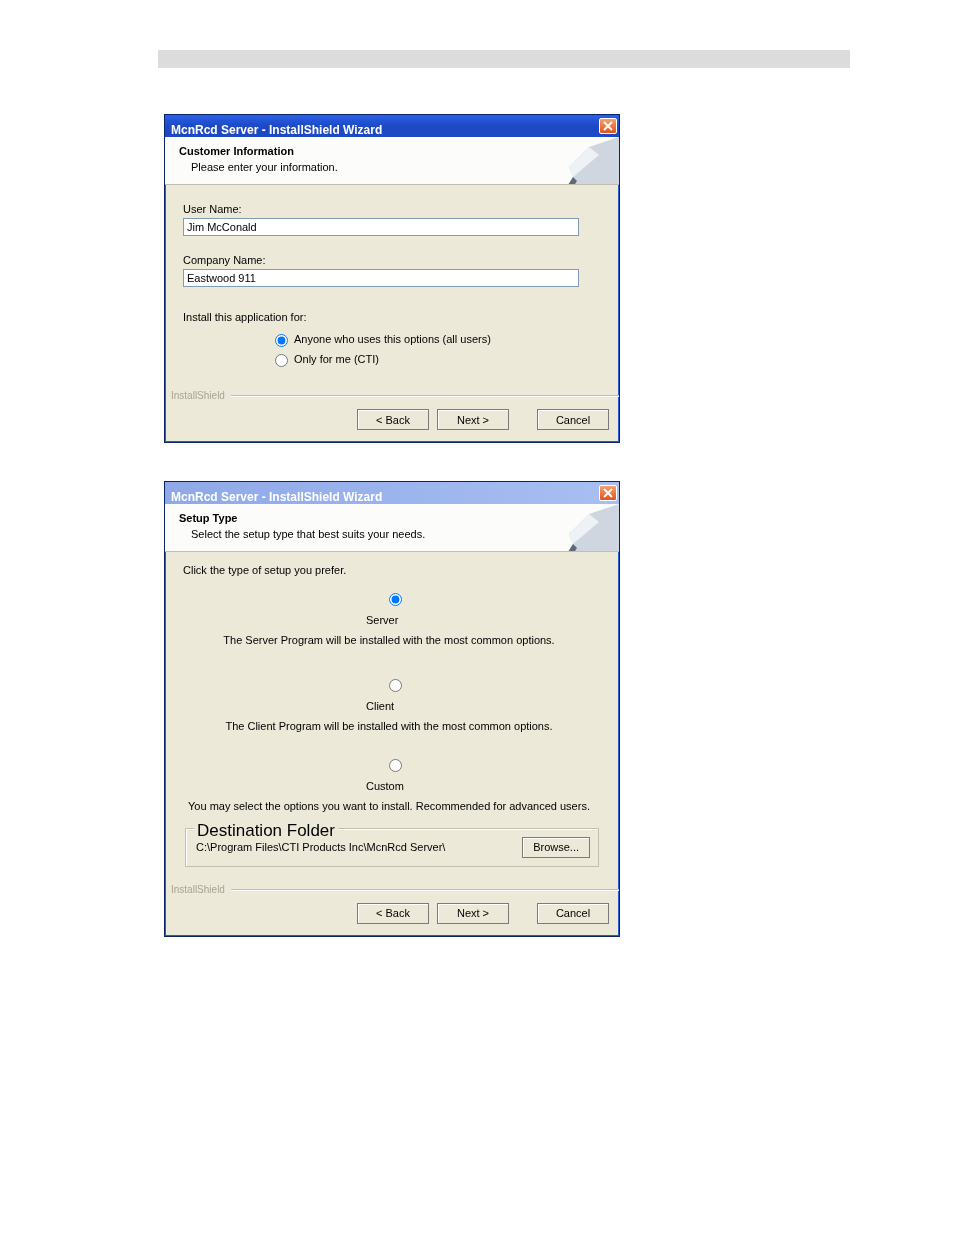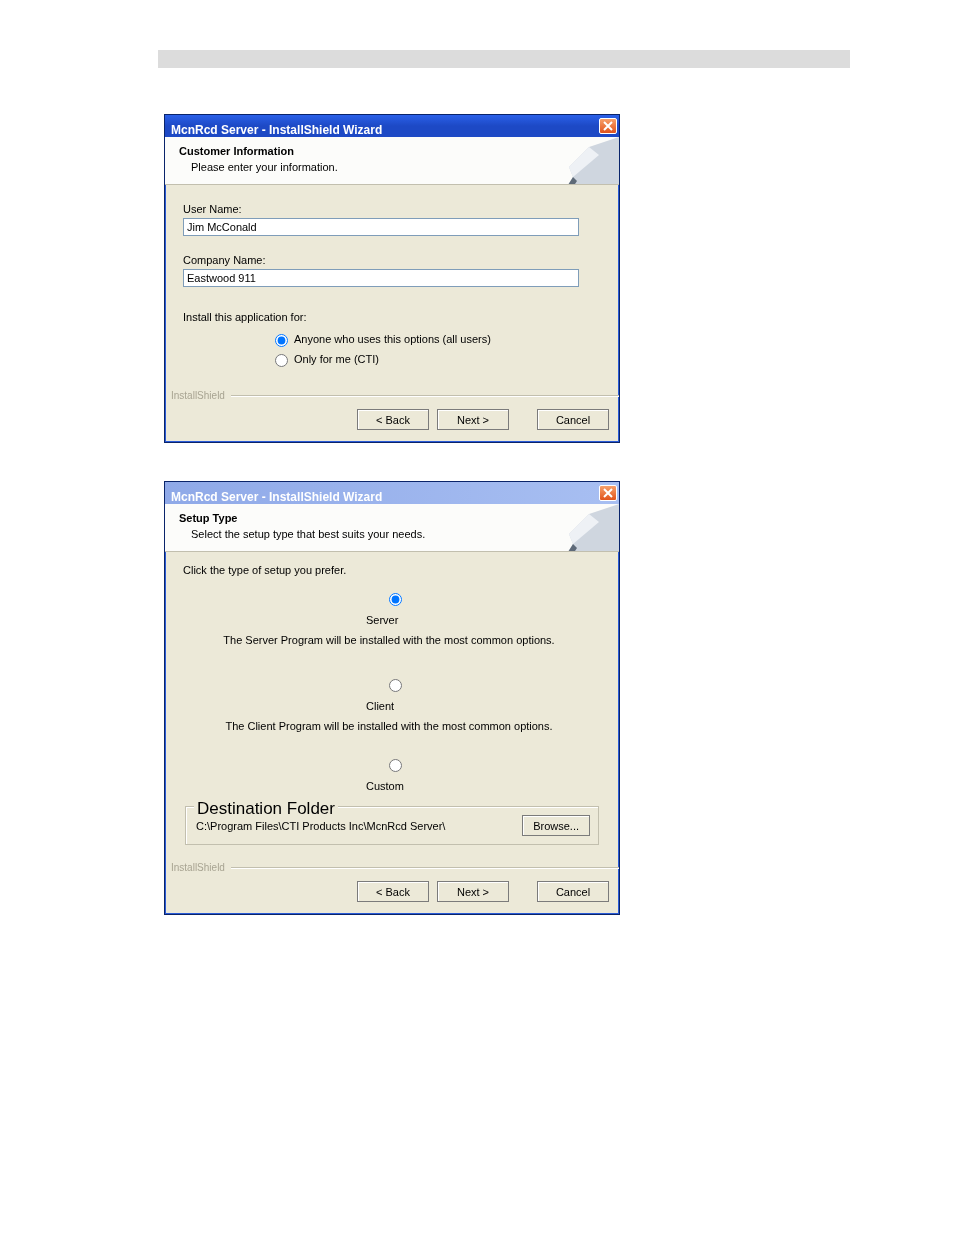--- a/index.html
+++ b/index.html
@@ -252,20 +252,21 @@
         <span class="rdesc">The Server Program will be installed with the most common options.</span>
       </label>
       <label class="r2row" style="margin-top:30px;">
         <input type="radio" name="r2" style="">
         <span class="rlabel">Client</span>
         <span class="rdesc">The Client Program will be installed with the most common options.</span>
       </label>
       <label class="r2row tall" style="margin-top:24px;">
         <input type="radio" name="r2" style="">
         <span class="rlabel">Custom</span>
+        <span class="rdesc">You may select the options you want to install. Recommended for advanced users.</span>
       </label>
     </div>
     <div class="fieldset">
       <span class="legend">Destination Folder</span>
       <div class="pathrow">
         <span class="path">C:\Program Files\CTI Products Inc\McnRcd Server\</span>
         <button class="btn" style="min-width:64px;"><span>Browse...</span></button>
       </div>
     </div>
   </div>

